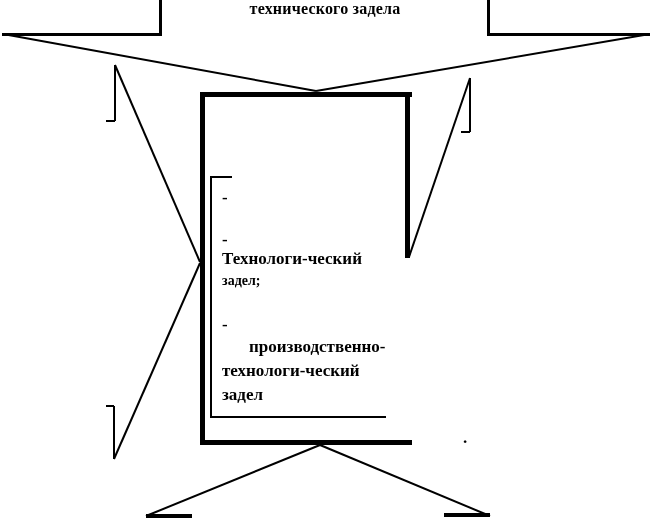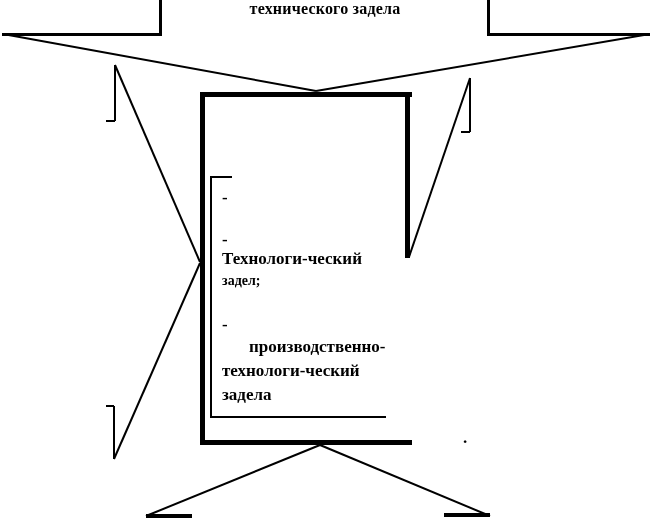--- a/index.html
+++ b/index.html
@@ -104,20 +104,20 @@
   <div class="abs inner-frame"></div>
   <div class="abs inner-top-seg"></div>
 
   <div class="abs txt dash1">-</div>
   <div class="abs txt dash2">-</div>
   <div class="abs txt clipline">Технологи-ческий</div>
   <div class="abs txt zadel1">задел;</div>
   <div class="abs txt dash3">-</div>
   <div class="abs txt l31">производственно-</div>
   <div class="abs txt l32">технологи-ческий</div>
-  <div class="abs txt l33">задела</div>
+  <div class="abs txt l33">задел</div>
 
   <div class="abs bdash-left"></div>
   <div class="abs bdash-right"></div>
 
   <div class="abs stray">.</div>
 
 </div>
 
 </body></html>

